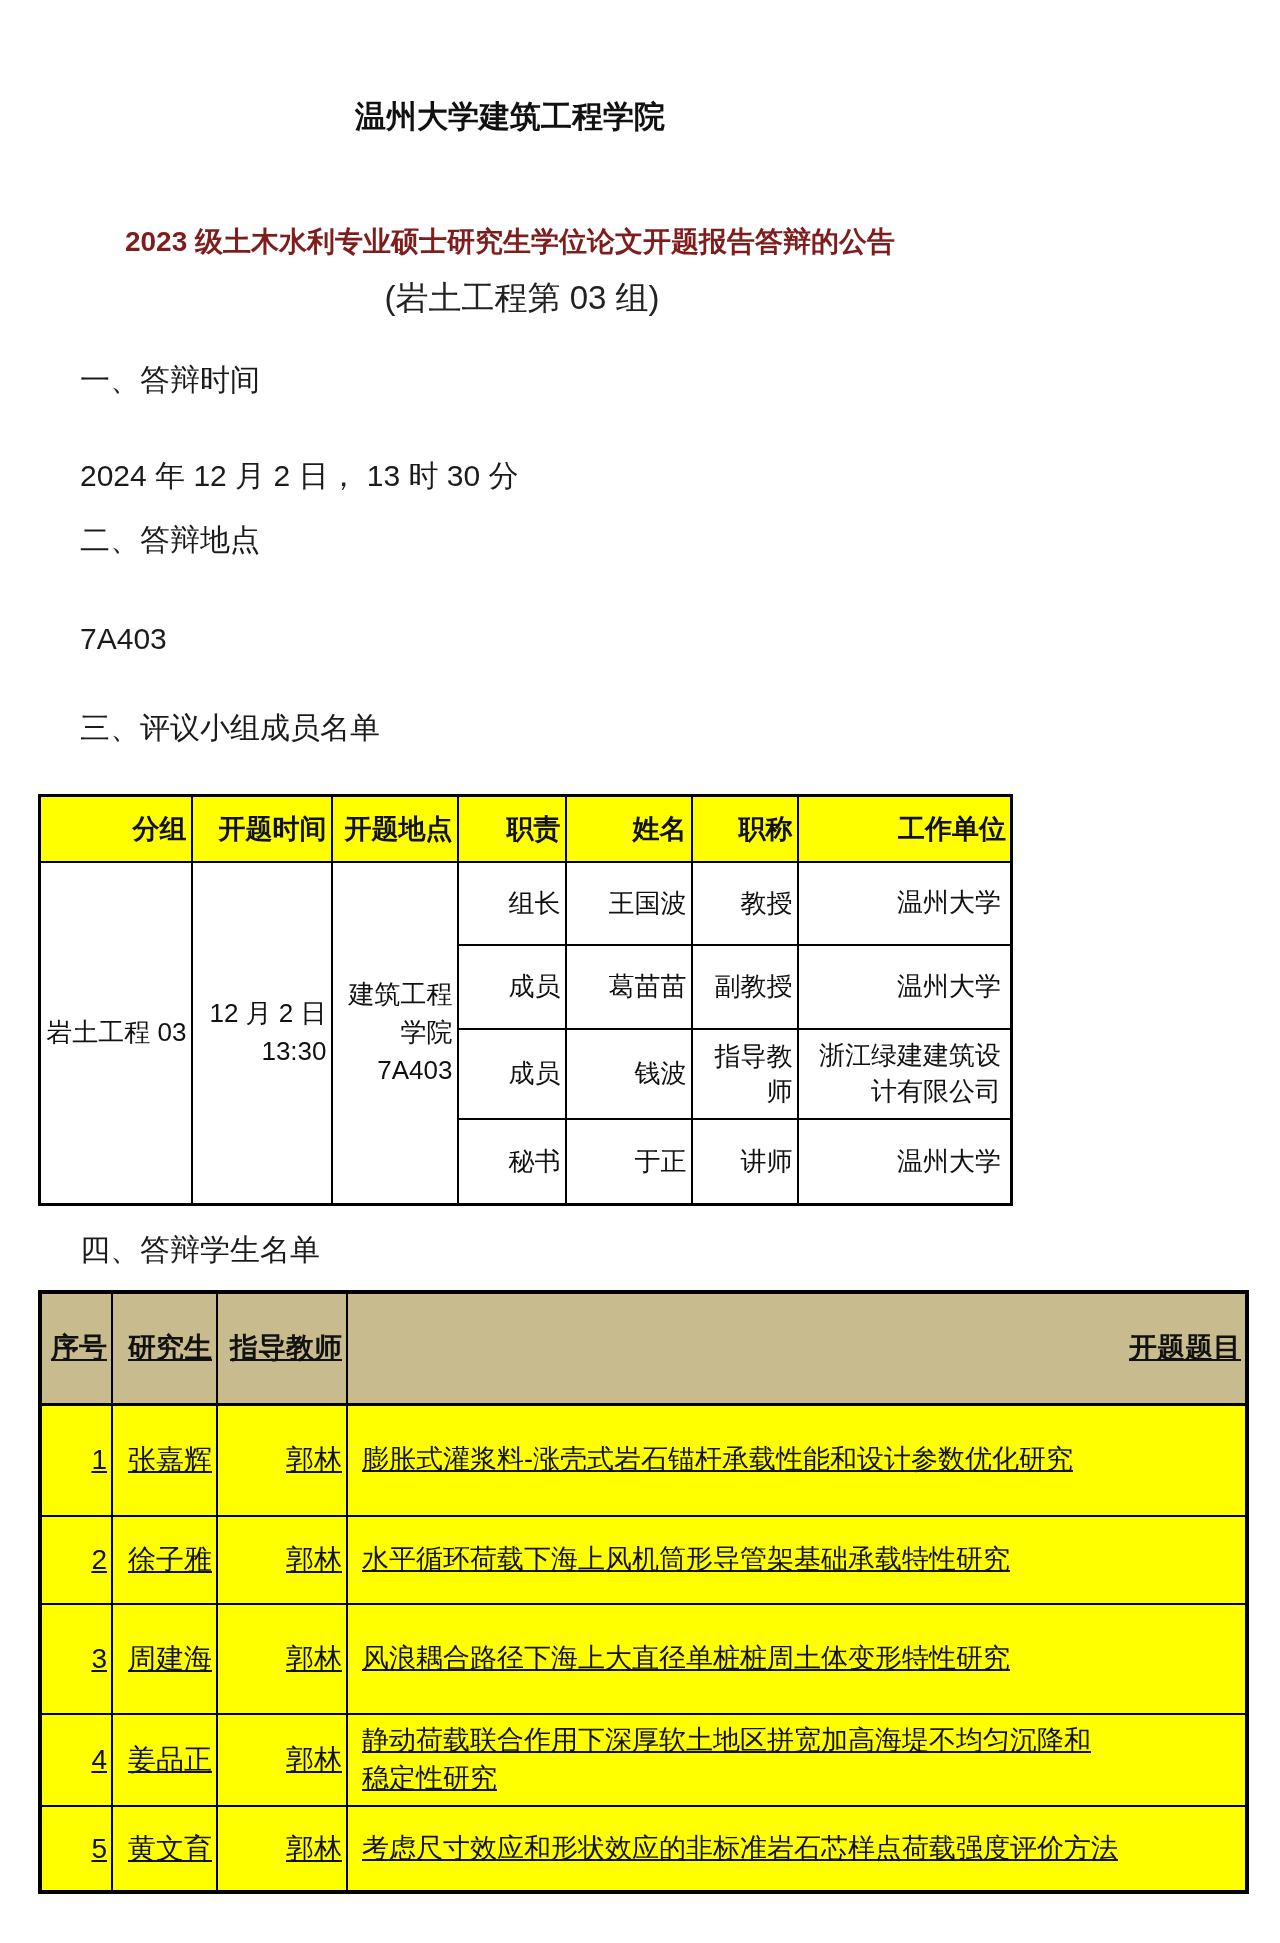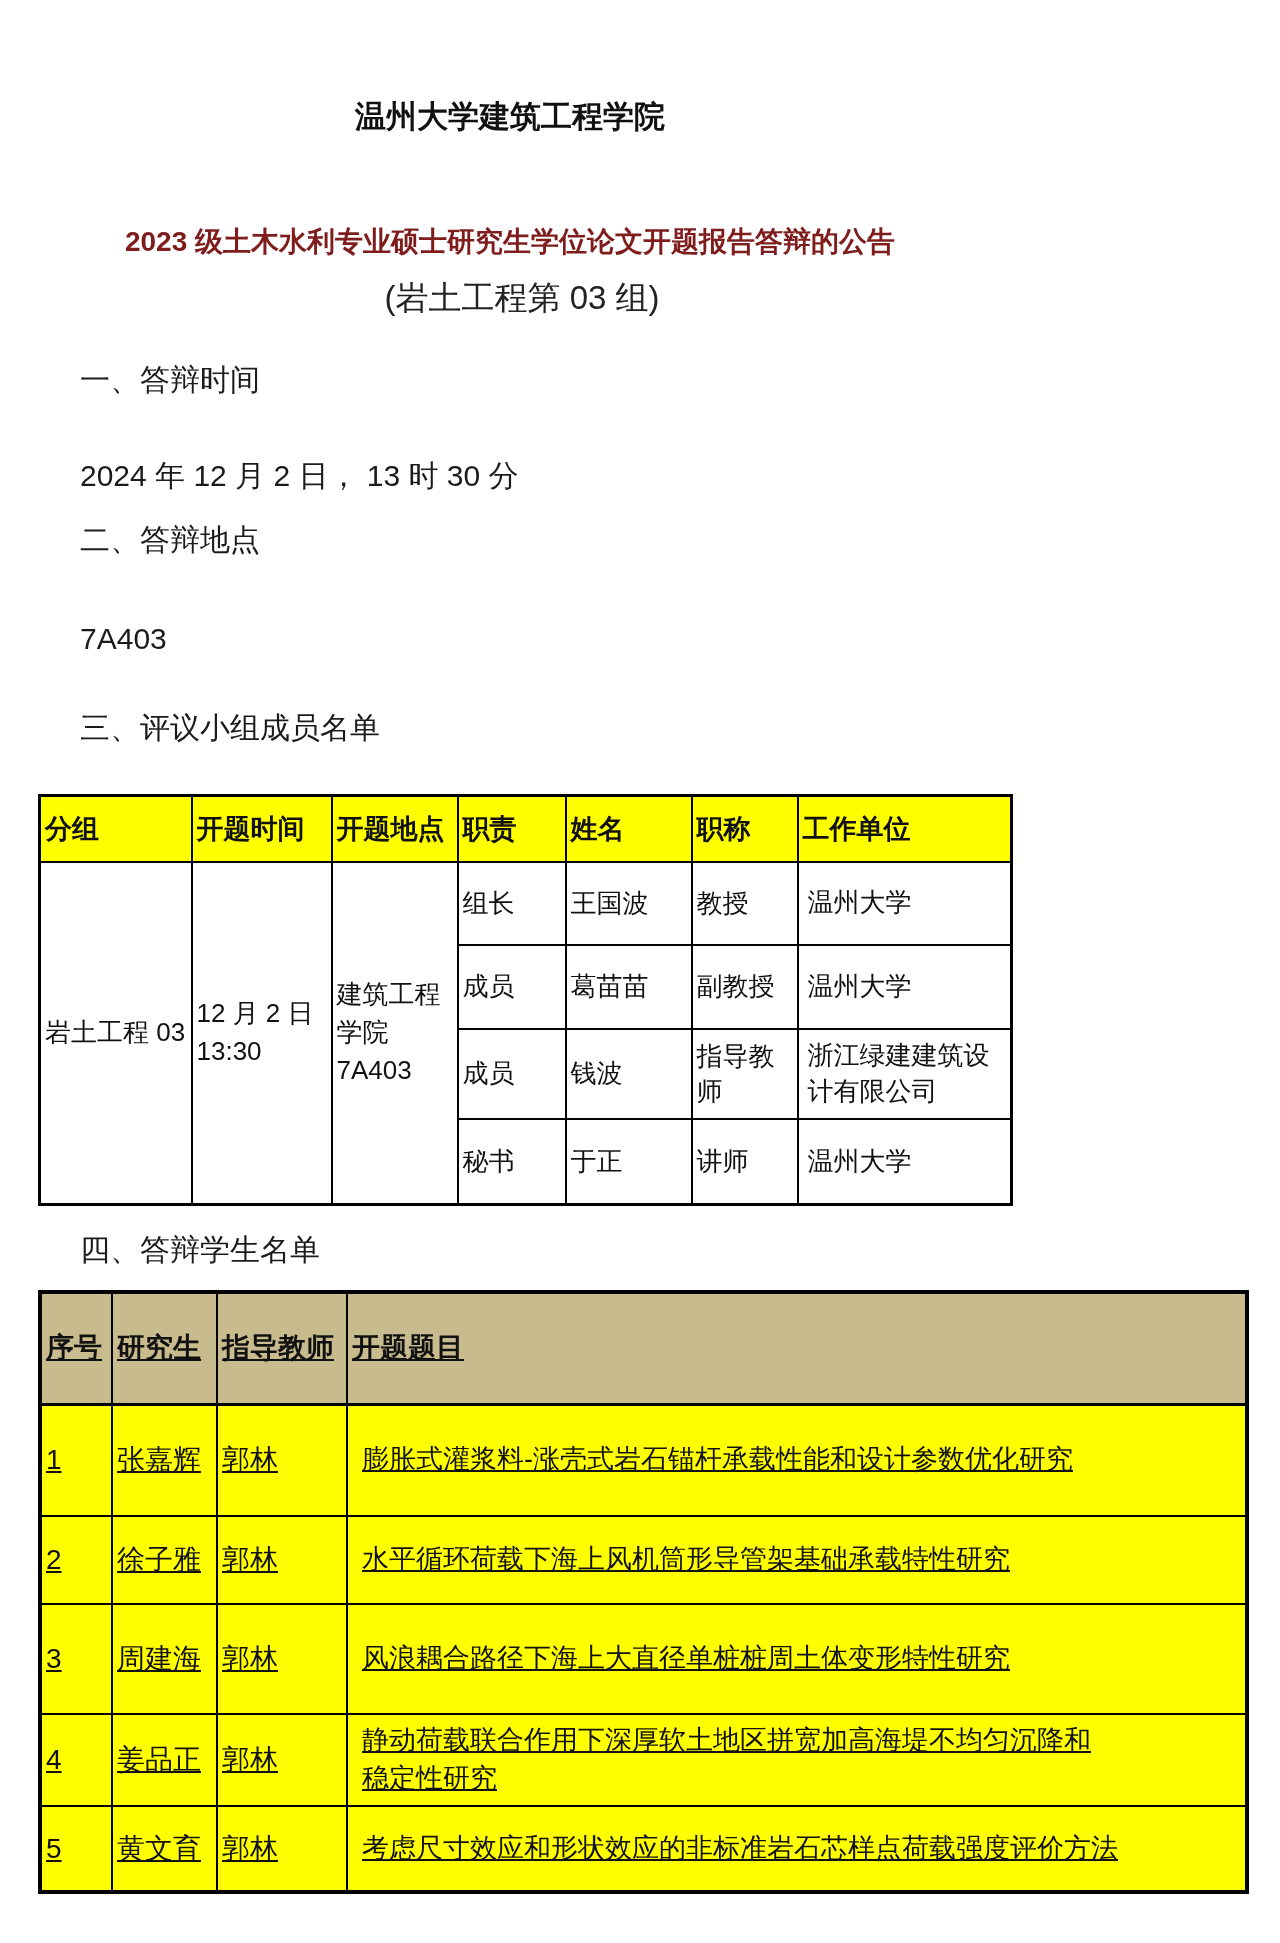--- a/index.html
+++ b/index.html
@@ -20,21 +20,21 @@
 
   .sec { position: absolute; left: 40px; font-size: 30px; color: #1b1b1b; white-space: nowrap; margin-left: 40px; }
   .h-time { top: 360px; }
   .v-time { top: 456px; }
   .h-loc  { top: 520px; text-align: center; }
   .v-loc  { top: 622px; }
   .h-com  { top: 708px; }
   .h-stu  { top: 1230px; }
 
   table.tbl { position: absolute; left: 38px; border-collapse: collapse; table-layout: fixed; color: #111; }
-  .tbl th, .tbl td { border: 2px solid #000; text-align: left; vertical-align: middle; padding: 0 4px; overflow: hidden; }
+  .tbl th, .tbl td { border: 2px solid #000; text-align: right; vertical-align: middle; padding: 0 4px; overflow: hidden; }
 
   
   .tbl1 { top: 794px; width: 972px; border: 3px solid #000; font-size: 26px; }
   .tbl1 th { background: #ffff00; font-size: 27px; font-weight: bold; height: 66px; }
   .tbl1 tr.r1 td { height: 83px; }
   .tbl1 tr.r2 td { height: 84px; }
   .tbl1 tr.r3 td { height: 90px; }
   .tbl1 tr.r4 td { height: 86px; }
   .pre { white-space: pre-line; line-height: 1.45; }
   .tbl1 td.org { padding: 0 9px; line-height: 1.35; }

